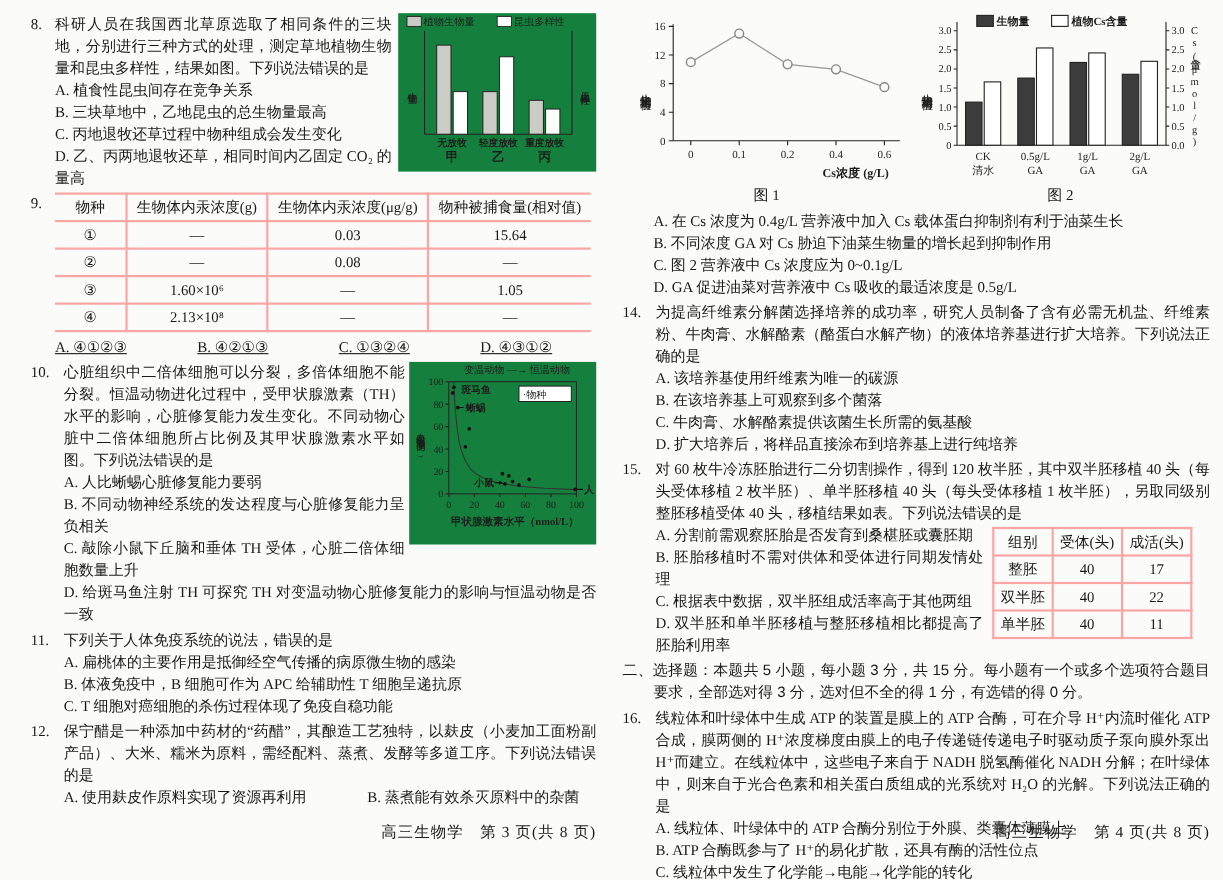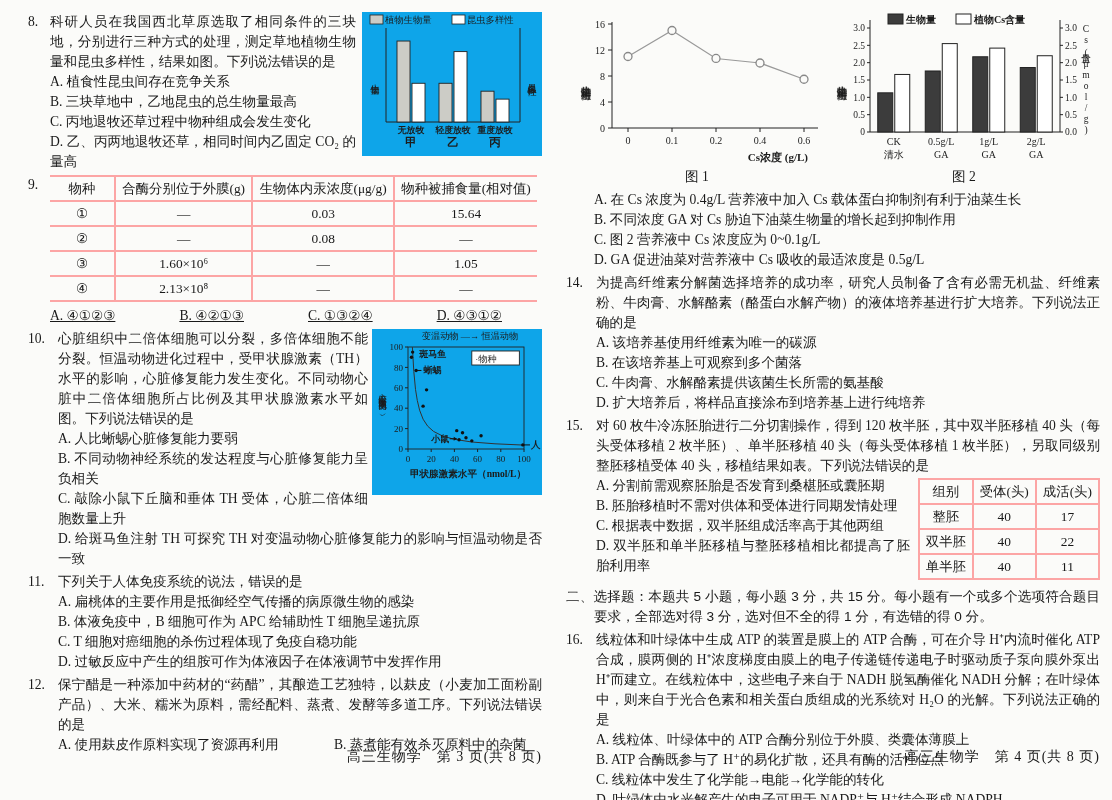--- a/index.html
+++ b/index.html
@@ -11,35 +11,35 @@
   .canvas{
     position:relative;width:1112px;height:800px;background:#fbfbf9;overflow:hidden;
   }
   .page{position:absolute;top:12px;height:778px;}
   #page3{left:28px;width:514px;}
   #page4{left:566px;width:534px;}
   .q{position:relative;font-size:13.6px;line-height:20px;margin-bottom:3px;}
   .q .qnum{position:absolute;left:0;top:0;}
   .ind1{padding-left:22px;}  
   .ind2{padding-left:30px;}  
-  .stem{text-align:justify;font-family:Liberation Serif, serif;}
+  .stem{text-align:justify;}
   .opt{text-align:justify;}
   .optrow{display:flex;justify-content:space-between;padding-right:40px;text-decoration:underline;}
   .optrow2{display:flex;}
   .optrow2 .o1{width:57%;}
   .optrow2 .o2{width:43%;}
   table{border-collapse:collapse;font-size:13.4px;line-height:17px;}
   th,td{border:2px solid #fca5a5;font-weight:normal;text-align:center;padding:3px 6px;}
   .tbl-q9{width:99%;margin:3px 0 4px 0;}
   .tbl-q9 tr>*:first-child{border-left:none;}
   .tbl-q9 tr>*:last-child{border-right:none;}
   .tbl-q9 th:nth-child(1),.tbl-q9 td:nth-child(1){width:52px;}
-  .tbl-q15{float:right;width:182px;margin:2px 0 4px 8px;}
+  .tbl-q15{float:right;width:182px;margin:2px 16px 4px 8px;}
   .tbl-q15 th,.tbl-q15 td{padding:3px 4px;}
-  .chart-float{float:right;background:#0ea5e9;}
+  .chart-float{float:right;background:#15803d;}
   .fig-q8{width:180px;margin:0 0 2px 6px;}
   .fig-q10{width:170px;margin:0 0 2px 4px;}
   .figrow{display:flex;justify-content:space-between;align-items:flex-start;margin-bottom:4px;}
   .figbox{text-align:center;}
   .figcap{font-size:13.6px;margin-top:0px;}
   .section{font-family:"Liberation Sans","DejaVu Sans",sans-serif;font-weight:normal;font-size:13.6px;line-height:20px;padding-left:28px;text-indent:-28px;margin:2px 0 3px 0;text-align:justify;}
   .footer{position:absolute;bottom:24px;width:100%;text-align:right;font-size:14px;letter-spacing:1px;}
   .clear{clear:both;}
   svg text{font-family:"Liberation Serif","DejaVu Serif",serif;fill:#1c1c1c;}
 </style>
@@ -82,21 +82,21 @@
       <div class="opt">D. 乙、丙两地退牧还草，相同时间内乙固定 CO₂ 的量高</div>
       <div class="clear"></div>
     </div>
 
     <div class="q ind1">
       <span class="qnum">9.</span>
       <table class="tbl-q9">
         <tbody>
             <tr>
           <th>物种</th>
-          <th>合酶分别位于外膜(g)</th>
+          <th>生物体内汞浓度(g)</th>
           <th>生物体内汞浓度(μg/g)</th>
           <th>物种被捕食量(相对值)</th>
         </tr>
         <tr>
           <td>①</td>
           <td>—</td>
           <td>0.03</td>
           <td>15.64</td>
         </tr>
         <tr>
@@ -190,21 +190,20 @@
       <div class="opt">D. 给斑马鱼注射 TH 可探究 TH 对变温动物心脏修复能力的影响与恒温动物是否一致</div>
       <div class="clear"></div>
     </div>
 
     <div class="q ind2">
       <span class="qnum">11.</span>
       <div class="stem">下列关于人体免疫系统的说法，错误的是</div>
       <div class="opt">A. 扁桃体的主要作用是抵御经空气传播的病原微生物的感染</div>
       <div class="opt">B. 体液免疫中，B 细胞可作为 APC 给辅助性 T 细胞呈递抗原</div>
       <div class="opt">C. T 细胞对癌细胞的杀伤过程体现了免疫自稳功能</div>
-      <div class="opt">D. 过敏反应中产生的组胺可作为体液因子在体液调节中发挥作用</div>
     </div>
 
     <div class="q ind2">
       <span class="qnum">12.</span>
       <div class="stem">保宁醋是一种添加中药材的“药醋”，其酿造工艺独特，以麸皮（小麦加工面粉副产品）、大米、糯米为原料，需经配料、蒸煮、发酵等多道工序。下列说法错误的是</div>
       <div class="optrow2">
         <span class="o1">A. 使用麸皮作原料实现了资源再利用</span>
         <span class="o2">B. 蒸煮能有效杀灭原料中的杂菌</span>
       </div>
 

